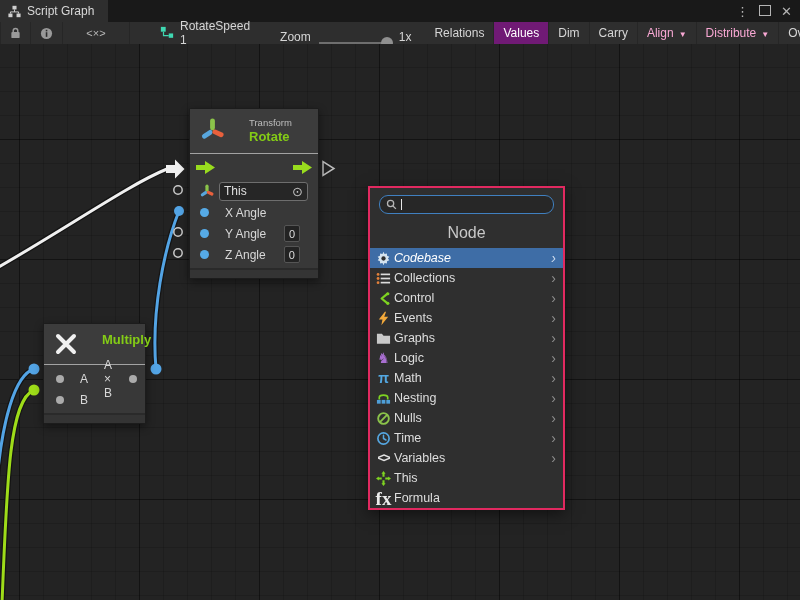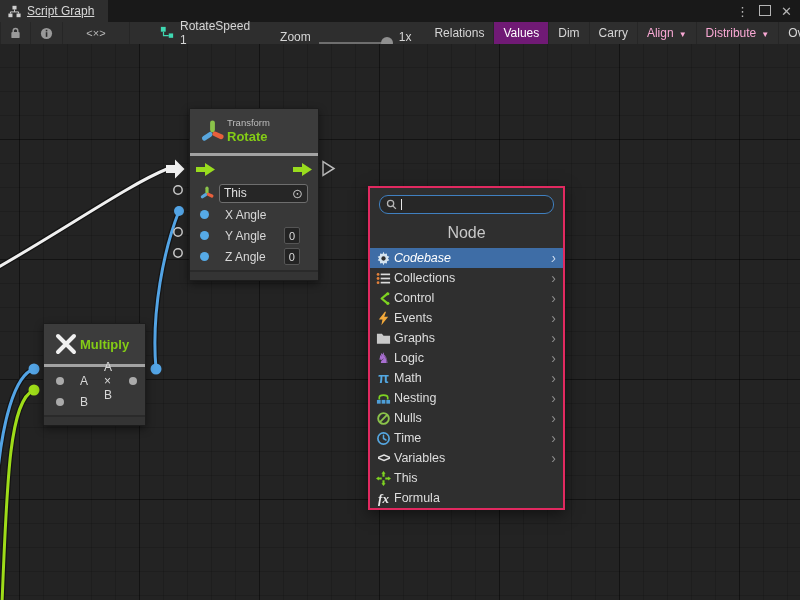--- a/index.html
+++ b/index.html
@@ -2,21 +2,21 @@
 <html><head>
 <meta charset="utf-8">
 <style>
   html,body{margin:0;padding:0;}
   body{width:800px;height:600px;overflow:hidden;position:relative;
        font-family:"Liberation Sans","DejaVu Sans",sans-serif;
        background:#191919;-webkit-font-smoothing:antialiased;}
   
   #tabbar{position:absolute;top:0;left:0;width:800px;height:22px;background:#191919;display:flex;align-items:stretch;}
   .tab{display:flex;align-items:center;gap:6px;background:#2e2e2e;padding:0 14px 0 8px;
-       font-size:12px;color:#d8d8d8;text-decoration:underline;}
+       font-size:12px;color:#d8d8d8;}
   #win-controls{margin-left:auto;display:flex;align-items:center;gap:10px;padding-right:8px;color:#b4b4b4;}
   #win-controls .wc{font-size:13px;line-height:1;cursor:default;}
   .max-box{width:10px;height:9px;border:1.5px solid #b4b4b4;display:inline-block;}
   
   #toolbar{position:absolute;top:22px;left:0;width:800px;height:22px;background:#2e2e2e;
            border-bottom:1px solid #171717;display:flex;align-items:stretch;font-size:12px;color:#d6d6d6;}
   .tbtn{display:flex;align-items:center;justify-content:center;padding:0 9px;border-right:1px solid #262626;cursor:default;white-space:nowrap;}
   .tbtn.first{border-left:1px solid #262626;}
   .tbtn.active{background:#701a75;color:#fff;}
   .tbtn.disabled{color:#f9a8d4;}
@@ -33,22 +33,22 @@
       linear-gradient(to right, rgba(0,0,0,.14) 1px, transparent 1px),
       linear-gradient(to bottom, rgba(0,0,0,.14) 1px, transparent 1px),
       linear-gradient(to right, rgba(0,0,0,.38) 1px, transparent 1px),
       linear-gradient(to bottom, rgba(0,0,0,.38) 1px, transparent 1px);
     background-size:24px 24px,24px 24px,120px 120px,120px 120px;
     background-position:19px 23px,19px 23px,19px 95px,19px 95px;}
   #wires{position:absolute;top:0;left:0;z-index:1;pointer-events:none;}
   
   .node{position:absolute;z-index:2;background:#383838;border:1px solid #1c1c1c;border-radius:2px;
         box-shadow:0 3px 8px rgba(0,0,0,.45);color:#d8d8d8;}
-  .node-header{display:flex;align-items:center;gap:2px;padding:8px 10px;background:#3c3c3c;
-               border-bottom:3px solid #a3a3a3;}
+  .node-header{display:flex;gap:24px;padding:8px 10px;background:#3c3c3c;
+               border-bottom:1px solid #a3a3a3;}
   .nh-titles{display:flex;flex-direction:column;line-height:1.25;}
   .nh-cat{font-size:9.5px;color:#bdbdbd;}
   .nh-title{font-size:13px;color:#84cc16;font-weight:bold;}
   .node-footer{height:8px;background:#343434;border-top:2px solid #2a2a2a;}
   .prow{display:flex;align-items:center;height:21px;padding:0 10px;gap:16px;font-size:12px;}
   .dot{width:9px;height:9px;border-radius:50%;flex:0 0 auto;}
   .dot.blue{background:#56aae6;}
   .dot.gray{width:8px;height:8px;background:#ababab;}
   .valbox{margin-left:2px;width:14px;height:15px;background:#232323;border:1px solid #555;
           border-radius:2px;color:#dcdcdc;font-size:11px;display:flex;align-items:center;justify-content:center;}
@@ -391,20 +391,20 @@
         <div class="menu-row">
           <span class="mi">
             <svg width="15" height="15" viewBox="0 0 16 16">
               <path fill="#7ed321" d="M8 0l2.2 3H9.1v3.1H6.9V3H5.8zM8 16l-2.2-3h1.1V9.9h2.2V13h1.1zM0 8l3-2.2v1.1h3.1v2.2H3v1.1zM16 8l-3 2.2V9.1H9.9V6.9H13V5.8z"></path>
             </svg>
           </span>
           <span class="ml">This</span>
         </div>
         <div class="menu-row">
           <span class="mi">
-            <span class="glyph" style="color:#ececec;font-style:italic;font-family:'Liberation Serif',serif;font-size:13px;font-weight:bold;">fx</span>
+            <span class="glyph" style="color:#ececec;font-family:'Liberation Serif',serif;font-size:19px;font-weight:bold;">fx</span>
           </span>
           <span class="ml">Formula</span>
         </div>
       </div>
   </div>
 
 </div>
 
 </body></html>

